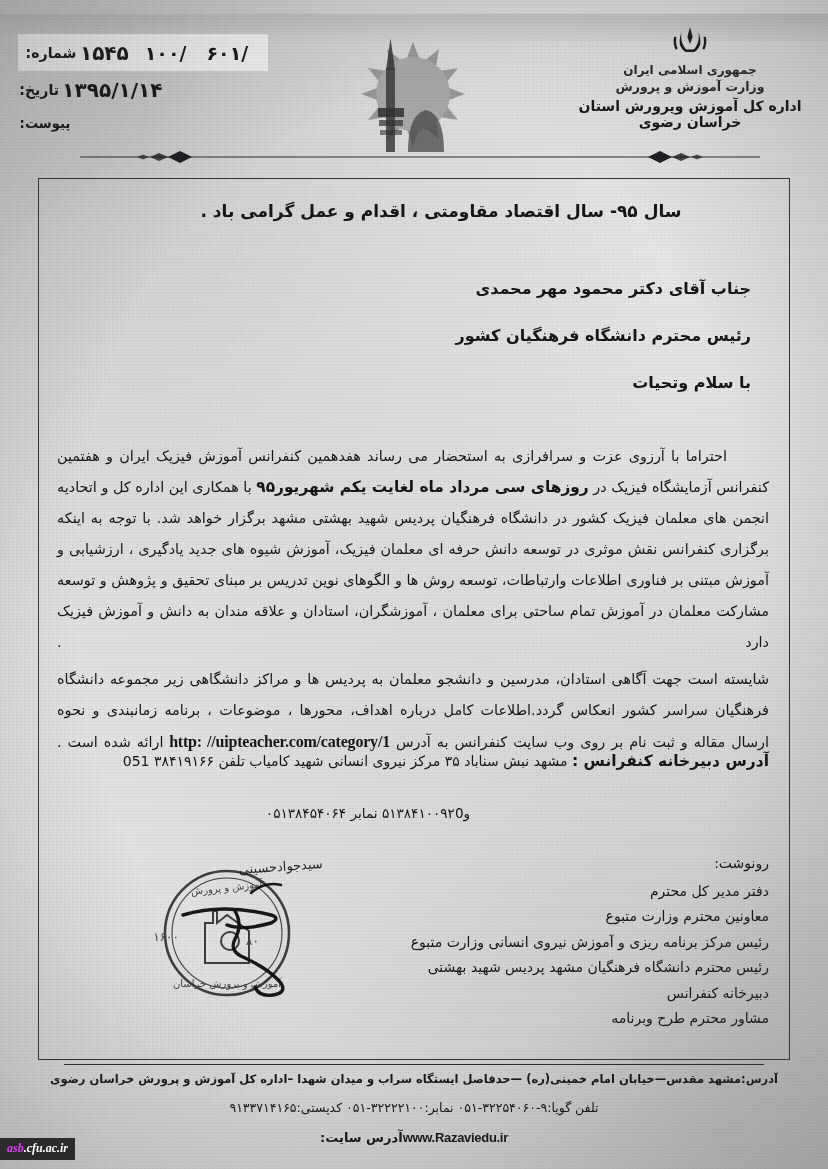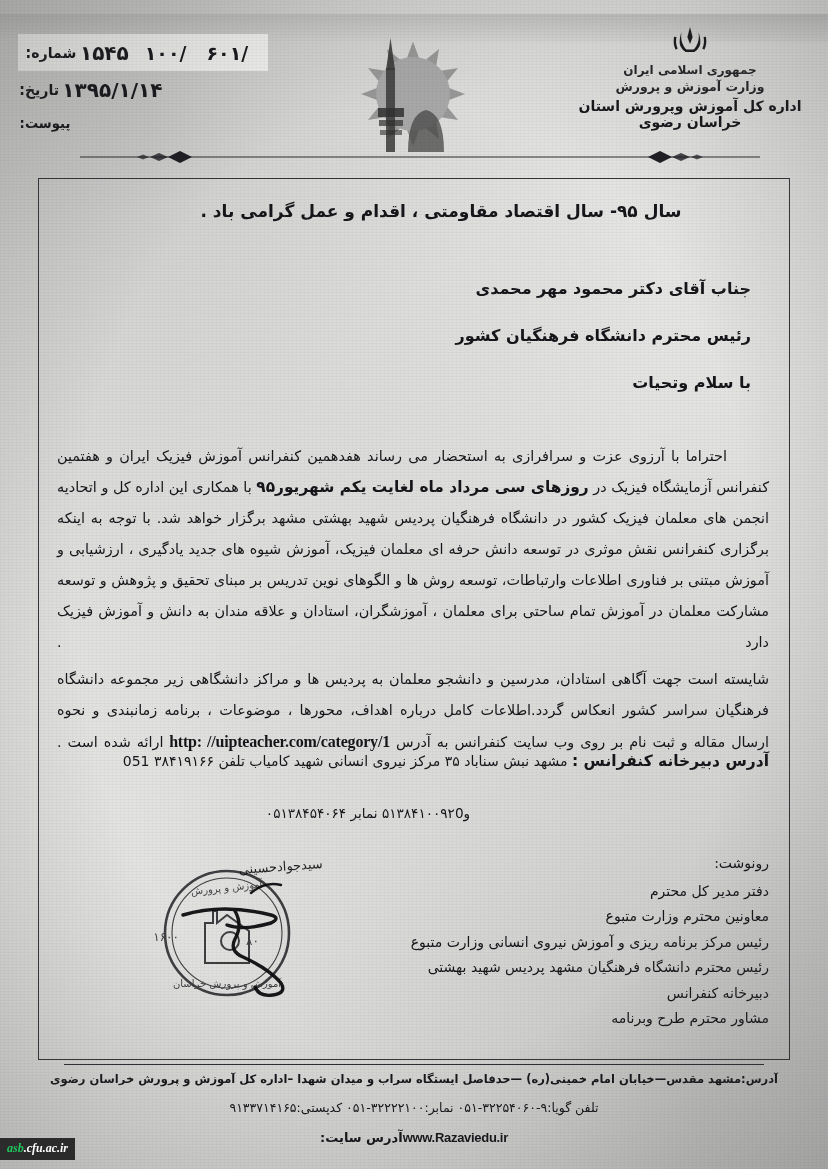--- a/index.html
+++ b/index.html
@@ -127,21 +127,21 @@
   .f-site .www{font-family:"Liberation Sans",sans-serif;direction:ltr;unicode-bidi:embed;}
   
   #watermark{
     position:absolute;left:0px;top:1138px;
     background:#2b2b2b;color:#fff;
     padding:3px 7px 4px 7px;
     font-size:12px;font-weight:700;font-style:italic;
     font-family:"Liberation Serif",serif;
     direction:ltr;letter-spacing:0px;z-index:45;
   }
-  #watermark .orange{color:#22c55e;}
+  #watermark .orange{color:#d946ef;}
 </style>
 </head>
 <body>
 
 <div id="page">
 
   <div id="header">
     <div class="hdr-band"></div>
 
     <div id="meta">

